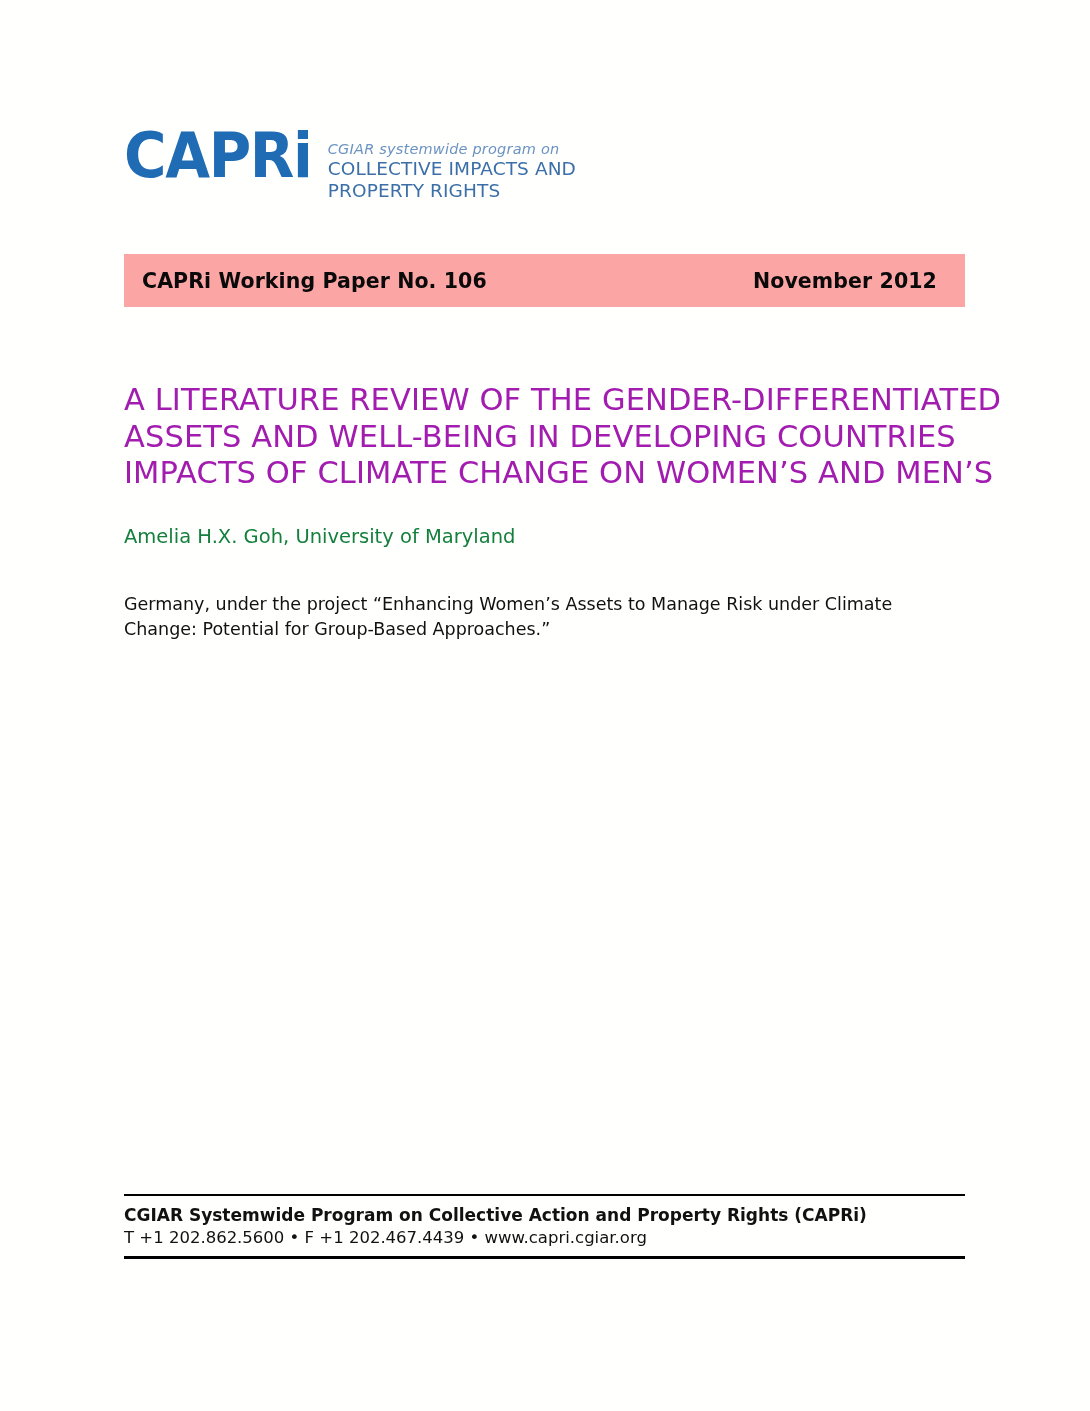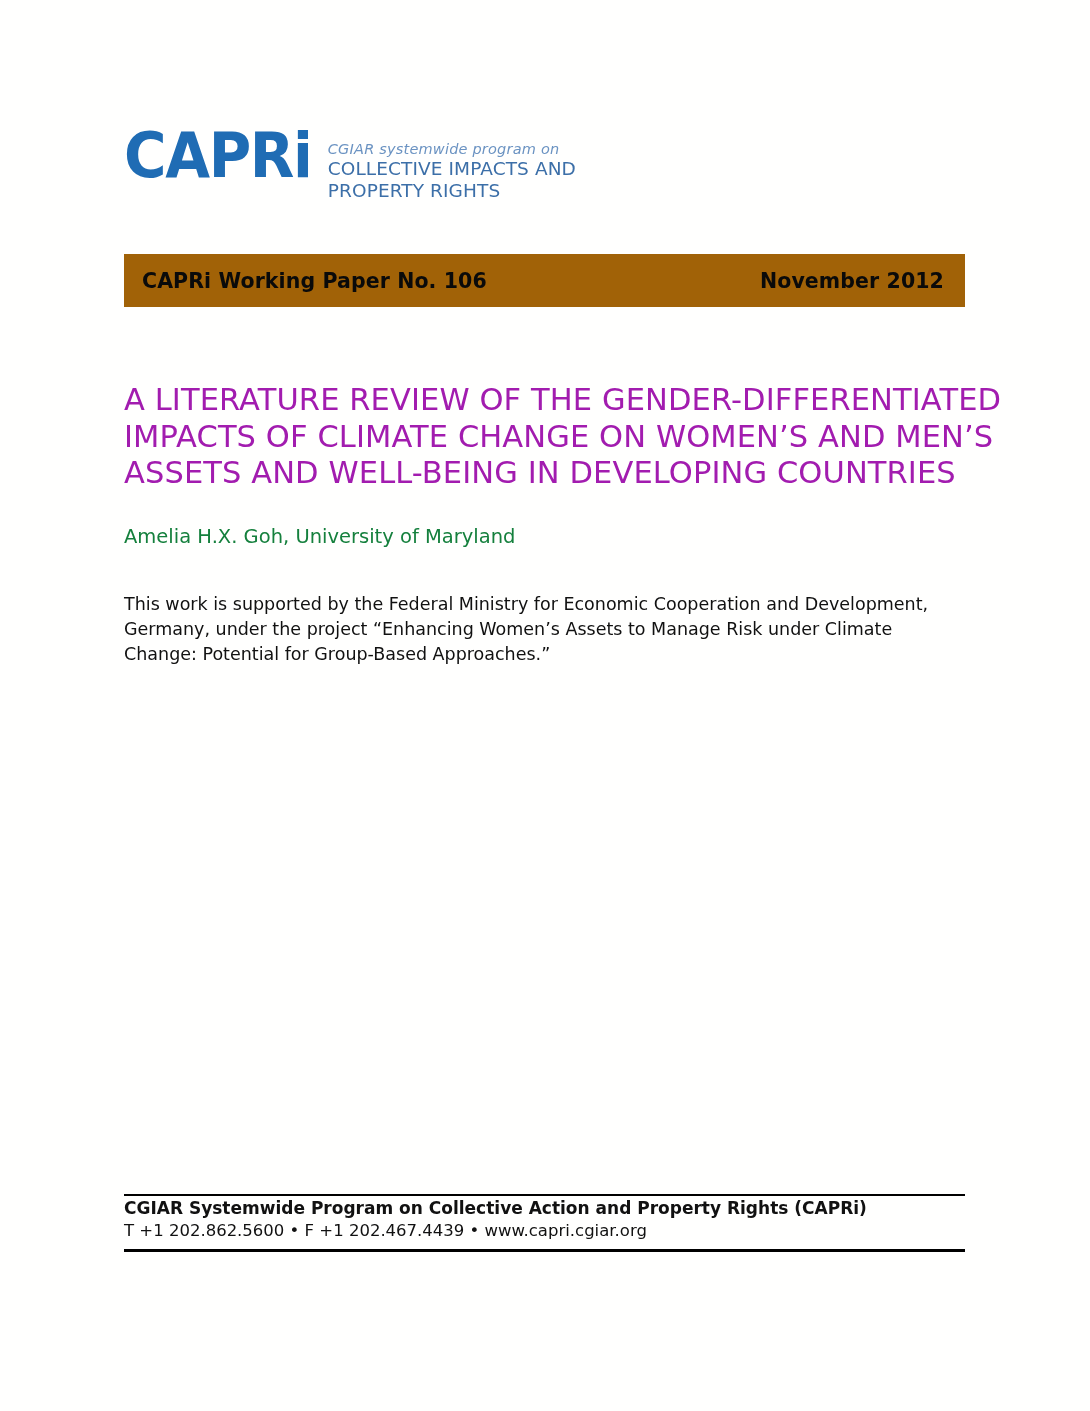--- a/index.html
+++ b/index.html
@@ -62,26 +62,26 @@
     white-space: nowrap;
   }
 
   
   .banner {
     position: absolute;
     left: 124px;
     top: 254px;
     width: 841px;
     height: 53px;
-    background: #a16207;
+    background: #fca5a5;
     display: flex;
     align-items: center;
     justify-content: space-between;
     box-sizing: border-box;
-    padding: 0 21px 0 18px;
+    padding: 0 28px 0 18px;
   }
   .banner-text {
     font-weight: 700;
     font-size: 20.5px;
     letter-spacing: 0.1px;
     color: #0a0a0a;
     white-space: nowrap;
   }
 
   
@@ -127,20 +127,21 @@
     left: 124px;
     top: 1194px;
     width: 841px;
   }
   .rule-top {
     height: 2px;
     background: #000000;
     width: 100%;
   }
   .footer-body {
+    padding-top: 7px;
   }
   .footer-line {
     font-size: 16.5px;
     line-height: 22.5px;
     color: #111111;
     white-space: nowrap;
   }
   .footer-line.bold {
     font-weight: 700;
     font-size: 17px;
@@ -174,28 +175,27 @@
     </div>
   </div>
 
   <div class="banner">
     <div class="banner-text">CAPRi Working Paper No. 106</div>
     <div class="banner-text">November 2012</div>
   </div>
 
   <div class="title">
     <div class="title-line">A LITERATURE REVIEW OF THE GENDER-DIFFERENTIATED</div>
+    <div class="title-line">ASSETS AND WELL-BEING IN DEVELOPING COUNTRIES</div>
     <div class="title-line">IMPACTS OF CLIMATE CHANGE ON WOMEN’S AND MEN’S</div>
-    <div class="title-line">ASSETS AND WELL-BEING IN DEVELOPING COUNTRIES</div>
   </div>
 
   <div class="author">Amelia H.X. Goh, University of Maryland</div>
 
   <div class="ack">
-    <div class="ack-line">This work is supported by the Federal Ministry for Economic Cooperation and Development,</div>
     <div class="ack-line">Germany, under the project “Enhancing Women’s Assets to Manage Risk under Climate</div>
     <div class="ack-line">Change: Potential for Group-Based Approaches.”</div>
   </div>
 
   <div class="footer">
     <div class="rule-top"></div>
     <div class="footer-body">
       <div class="footer-line bold">CGIAR Systemwide Program on Collective Action and Property Rights (CAPRi)</div>
       <div class="footer-line">T +1 202.862.5600 • F +1 202.467.4439 • www.capri.cgiar.org</div>
     </div>

